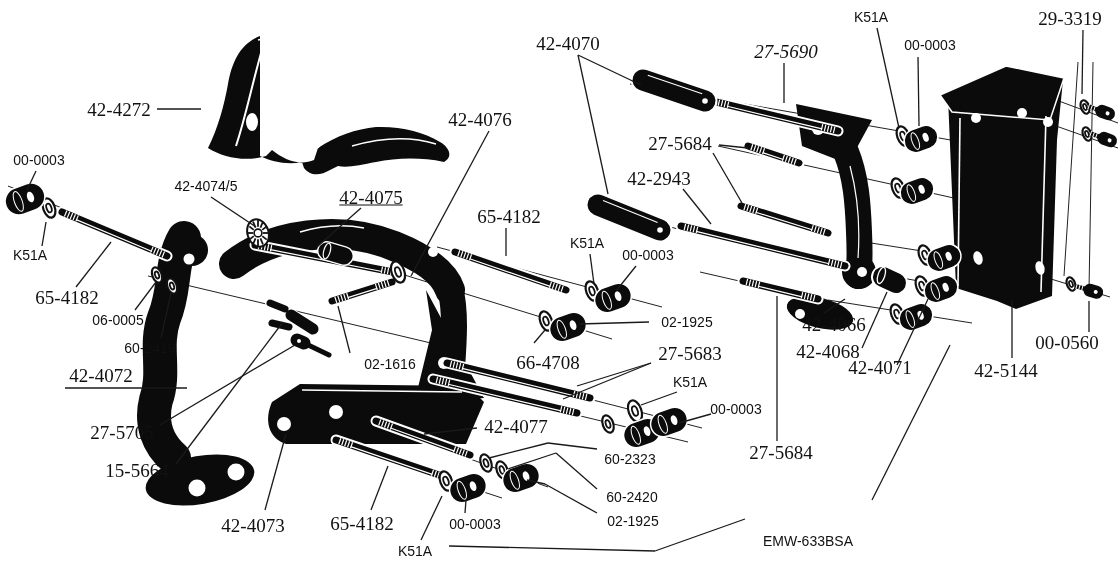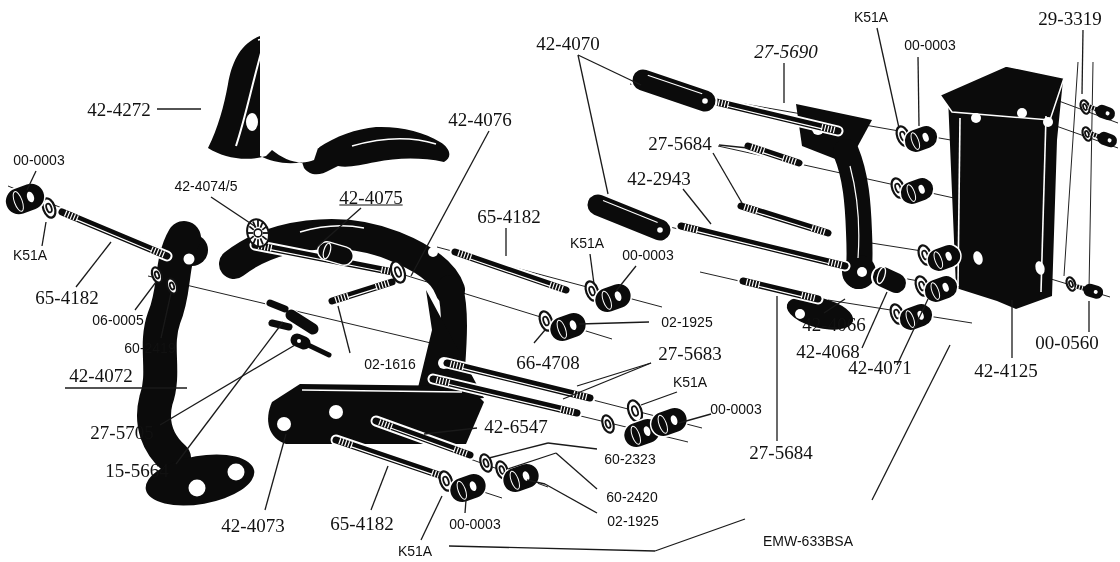--- a/index.html
+++ b/index.html
@@ -611,26 +611,26 @@
       <div class="part-label serif" style="left: 548px; top: 362px;">66-4708</div>
       <div class="part-label serif" style="left: 690px; top: 353px;">27-5683</div>
       <div class="part-label sans" style="left: 358px; top: 364px; margin-left: 32px;">02-1616</div>
       <div class="part-label serif" style="left: 101px; top: 375px;">42-4072</div>
       <div class="part-label sans" style="left: 690px; top: 382px;">K51A</div>
       <div class="part-label serif" style="left: 834px; top: 324px; text-align: center;">42-4066</div>
       <div class="part-label serif" style="left: 820px; top: 351px; margin-left: 8px;">42-4068</div>
       <div class="part-label sans" style="left: 736px; top: 409px;">00-0003</div>
       <div class="part-label serif" style="left: 864px; top: 367px; margin-left: 16px;">42-4071</div>
       <div class="part-label serif" style="left: 122px; top: 432px;">27-5705</div>
-      <div class="part-label serif" style="left: 516px; top: 426px;">42-6547</div>
+      <div class="part-label serif" style="left: 516px; top: 426px;">42-4077</div>
       <div class="part-label sans" style="left: 630px; top: 459px;">60-2323</div>
       <div class="part-label serif" style="left: 137px; top: 470px;">15-5664</div>
       <div class="part-label serif" style="left: 781px; top: 452px;">27-5684</div>
       <div class="part-label serif" style="left: 1067px; top: 342px;">00-0560</div>
-      <div class="part-label serif" style="left: 1006px; top: 370px;">42-4125</div>
+      <div class="part-label serif" style="left: 1006px; top: 370px;">42-5144</div>
       <div class="part-label sans" style="left: 632px; top: 497px;">60-2420</div>
       <div class="part-label serif" style="left: 253px; top: 525px;">42-4073</div>
       <div class="part-label serif" style="left: 362px; top: 523px;">65-4182</div>
       <div class="part-label sans" style="left: 475px; top: 524px;">00-0003</div>
       <div class="part-label sans" style="left: 633px; top: 521px;">02-1925</div>
       <div class="part-label sans" style="left: 415px; top: 551px;">K51A</div>
       <div class="part-label sans" style="left: 808px; top: 517px; margin-top: 24px;">EMW-633BSA</div>
     </div>
 </div>
 

